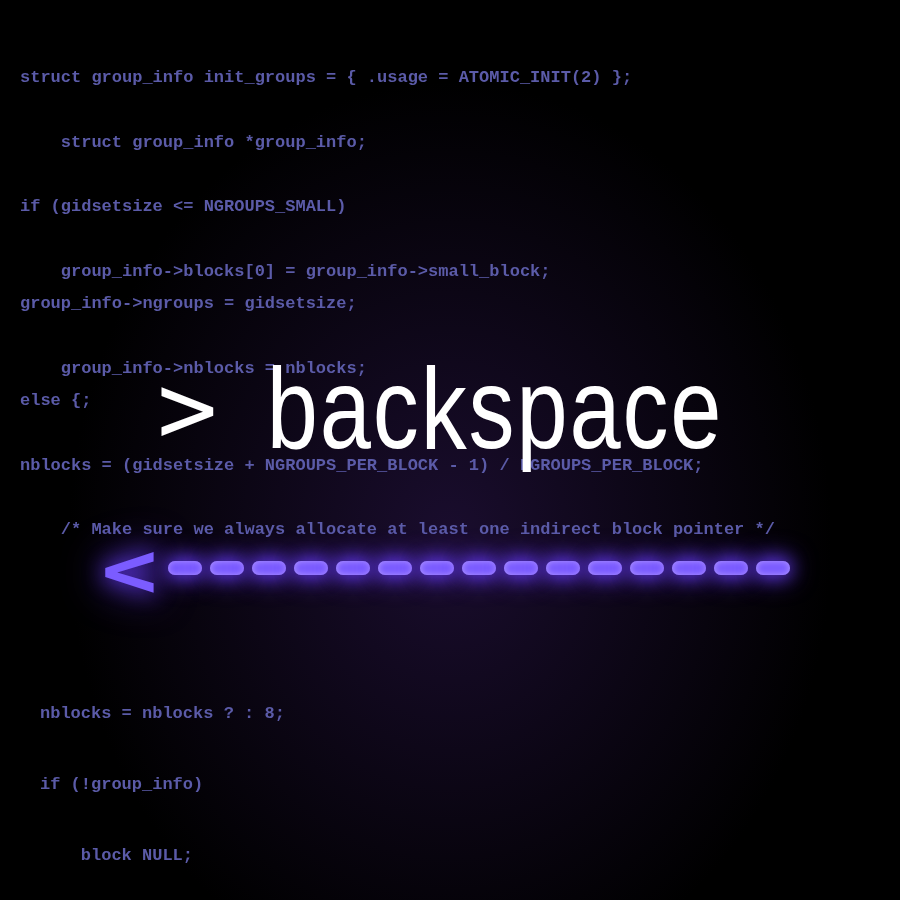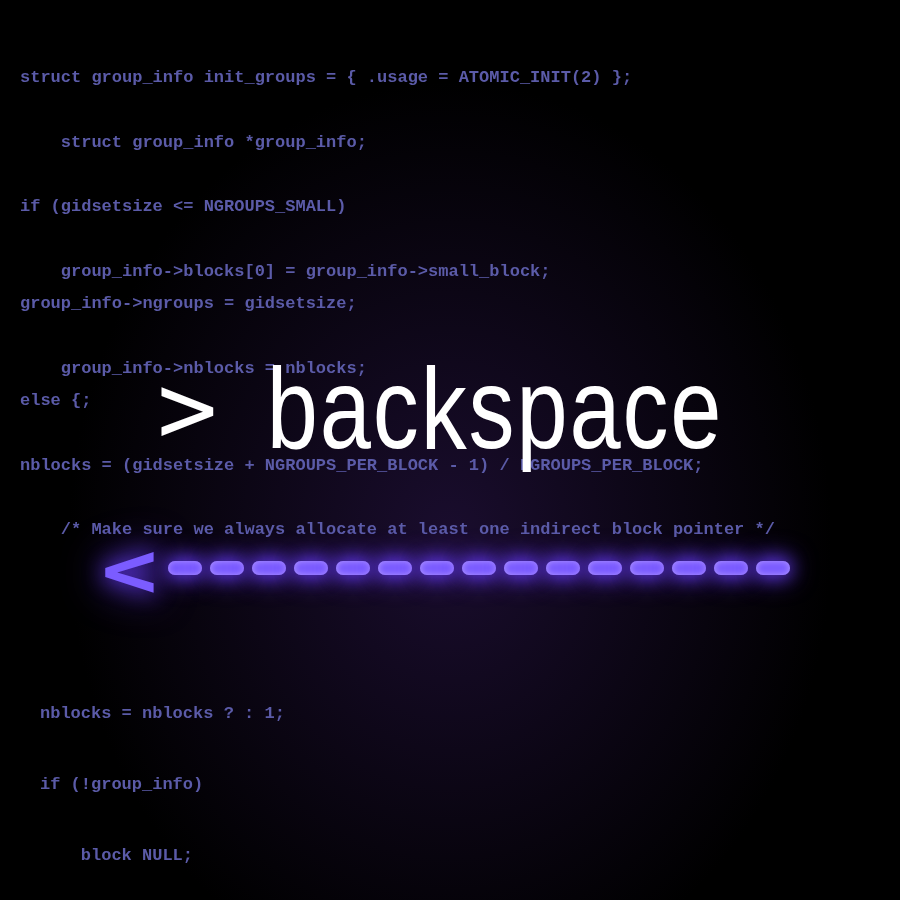--- a/index.html
+++ b/index.html
@@ -120,21 +120,21 @@
   </div>
 </div>
 
 <div class="arrow-zone">
   <span class="arrow-head">&lt;</span>
   <span id="dash-container"><span class="dash-segment"></span><span class="dash-segment"></span><span class="dash-segment"></span><span class="dash-segment"></span><span class="dash-segment"></span><span class="dash-segment"></span><span class="dash-segment"></span><span class="dash-segment"></span><span class="dash-segment"></span><span class="dash-segment"></span><span class="dash-segment"></span><span class="dash-segment"></span><span class="dash-segment"></span><span class="dash-segment"></span><span class="dash-segment"></span></span>
 </div>
 
 <div class="code-bottom-wrap">
 <div class="code-block bottom">
-<span>nblocks = nblocks ? : 1;</span>
+<span>nblocks = nblocks ? : 8;</span>
 
 <span>if (!group_info)</span>
 
 <span>    block NULL;</span>
 
 
 
 
 
 

